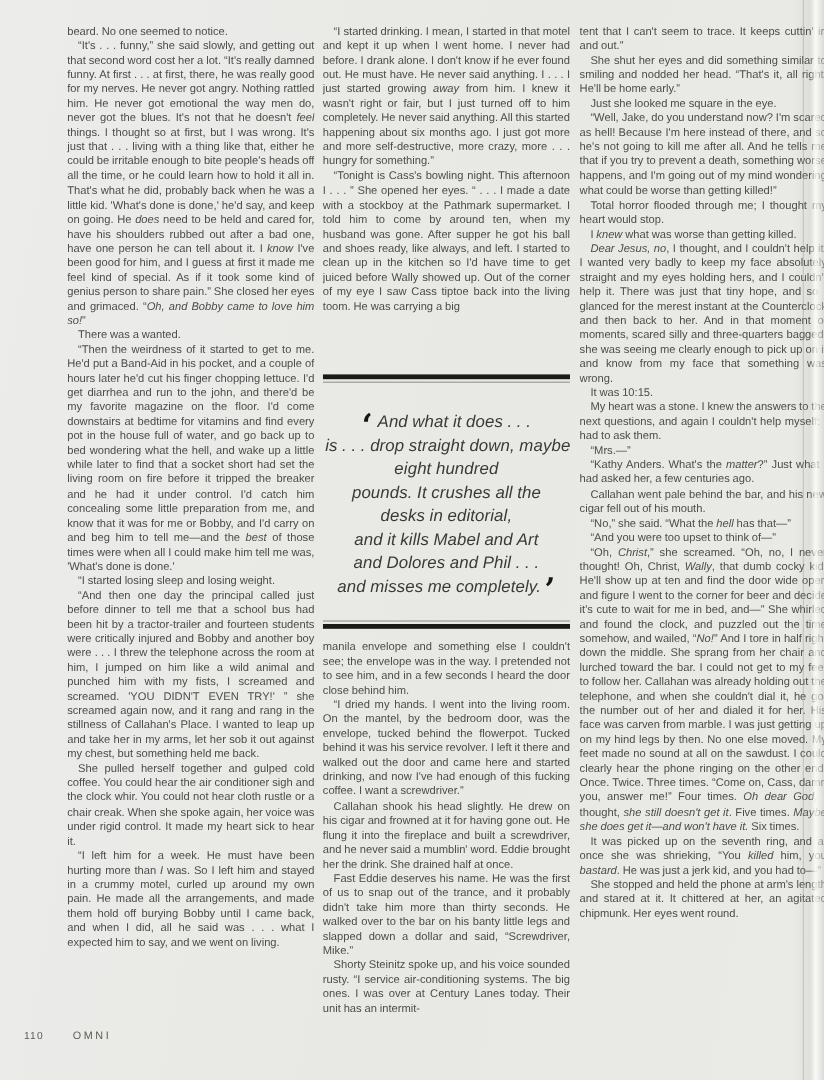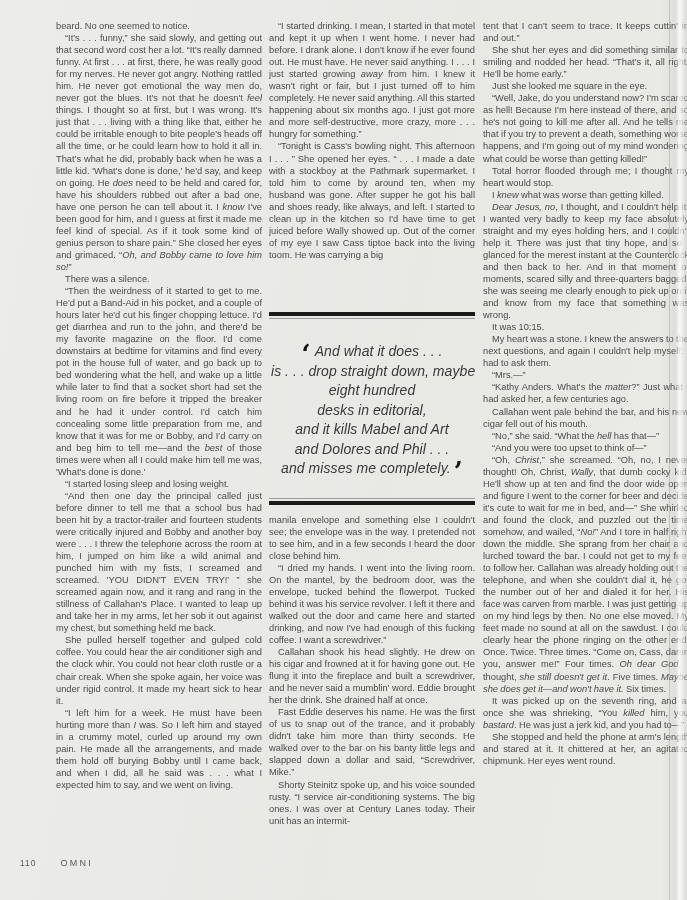--- a/index.html
+++ b/index.html
@@ -63,21 +63,21 @@
   i{font-style:italic;}
 </style>
 </head>
 <body>
 
 <div class="page">
 
   <div class="col" id="col1">
       <p class="para">beard. No one seemed to notice.</p>
       <p class="para ind">“It's . . . funny,” she said slowly, and getting out that second word cost her a lot. “It's really damned funny. At first . . . at first, there, he was really good for my nerves. He never got angry. Nothing rattled him. He never got emotional the way men do, never got the blues. It's not that he doesn't <i>feel</i> things. I thought so at first, but I was wrong. It's just that . . . living with a thing like that, either he could be irritable enough to bite people's heads off all the time, or he could learn how to hold it all in. That's what he did, probably back when he was a little kid. 'What's done is done,' he'd say, and keep on going. He <i>does</i> need to be held and cared for, have his shoulders rubbed out after a bad one, have one person he can tell about it. I <i>know</i> I've been good for him, and I guess at first it made me feel kind of special. As if it took some kind of genius person to share pain.” She closed her eyes and grimaced. “<i>Oh, and Bobby came to love him so!</i>”</p>
-      <p class="para ind">There was a silence.</p>
+      <p class="para ind">There was a wanted.</p>
       <p class="para ind">“Then the weirdness of it started to get to me. He'd put a Band-Aid in his pocket, and a couple of hours later he'd cut his finger chopping lettuce. I'd get diarrhea and run to the john, and there'd be my favorite magazine on the floor. I'd come downstairs at bedtime for vitamins and find every pot in the house full of water, and go back up to bed wondering what the hell, and wake up a little while later to find that a socket short had set the living room on fire before it tripped the breaker and he had it under control. I'd catch him concealing some little preparation from me, and know that it was for me or Bobby, and I'd carry on and beg him to tell me—and the <i>best</i> of those times were when all I could make him tell me was, 'What's done is done.'</p>
       <p class="para ind">“I started losing sleep and losing weight.</p>
       <p class="para ind">“And then one day the principal called just before dinner to tell me that a school bus had been hit by a tractor-trailer and fourteen students were critically injured and Bobby and another boy were . . . I threw the telephone across the room at him, I jumped on him like a wild animal and punched him with my fists, I screamed and screamed. 'YOU DIDN'T EVEN TRY!' ” she screamed again now, and it rang and rang in the stillness of Callahan's Place. I wanted to leap up and take her in my arms, let her sob it out against my chest, but something held me back.</p>
       <p class="para ind">She pulled herself together and gulped cold coffee. You could hear the air conditioner sigh and the clock whir. You could not hear cloth rustle or a chair creak. When she spoke again, her voice was under rigid control. It made my heart sick to hear it.</p>
       <p class="para ind">“I left him for a week. He must have been hurting more than <i>I</i> was. So I left him and stayed in a crummy motel, curled up around my own pain. He made all the arrangements, and made them hold off burying Bobby until I came back, and when I did, all he said was . . . what I expected him to say, and we went on living.</p>
     </div>
 
   <div class="col" id="col2">
     <div class="col2-top">
         <p class="para ind">“I started drinking. I mean, I started in that motel and kept it up when I went home. I never had before. I drank alone. I don't know if he ever found out. He must have. He never said anything. I . . . I just started growing <i>away</i> from him. I knew it wasn't right or fair, but I just turned off to him completely. He never said anything. All this started happening about six months ago. I just got more and more self-destructive, more crazy, more . . . hungry for something.”</p>
@@ -85,20 +85,21 @@
       </div>
 
     <div class="pullquote">
       <div class="rule-bar"></div>
       <div class="rt-gap"></div>
       <div class="rule-thin"></div>
       <div class="pq-text">
           <div class="pq-line"><span class="pq-open">‘</span>And what it does . . .</div>
           <div class="pq-line">is . . . drop straight down, maybe</div>
           <div class="pq-line">eight hundred</div>
+          <div class="pq-line">pounds. It crushes all the</div>
           <div class="pq-line">desks in editorial,</div>
           <div class="pq-line">and it kills Mabel and Art</div>
           <div class="pq-line">and Dolores and Phil . . .</div>
           <div class="pq-line">and misses me completely.<span class="pq-close">’</span></div>
         </div>
       <div class="rule-thin"></div>
       <div class="rt-gap"></div>
       <div class="rule-bar"></div>
     </div>
 

